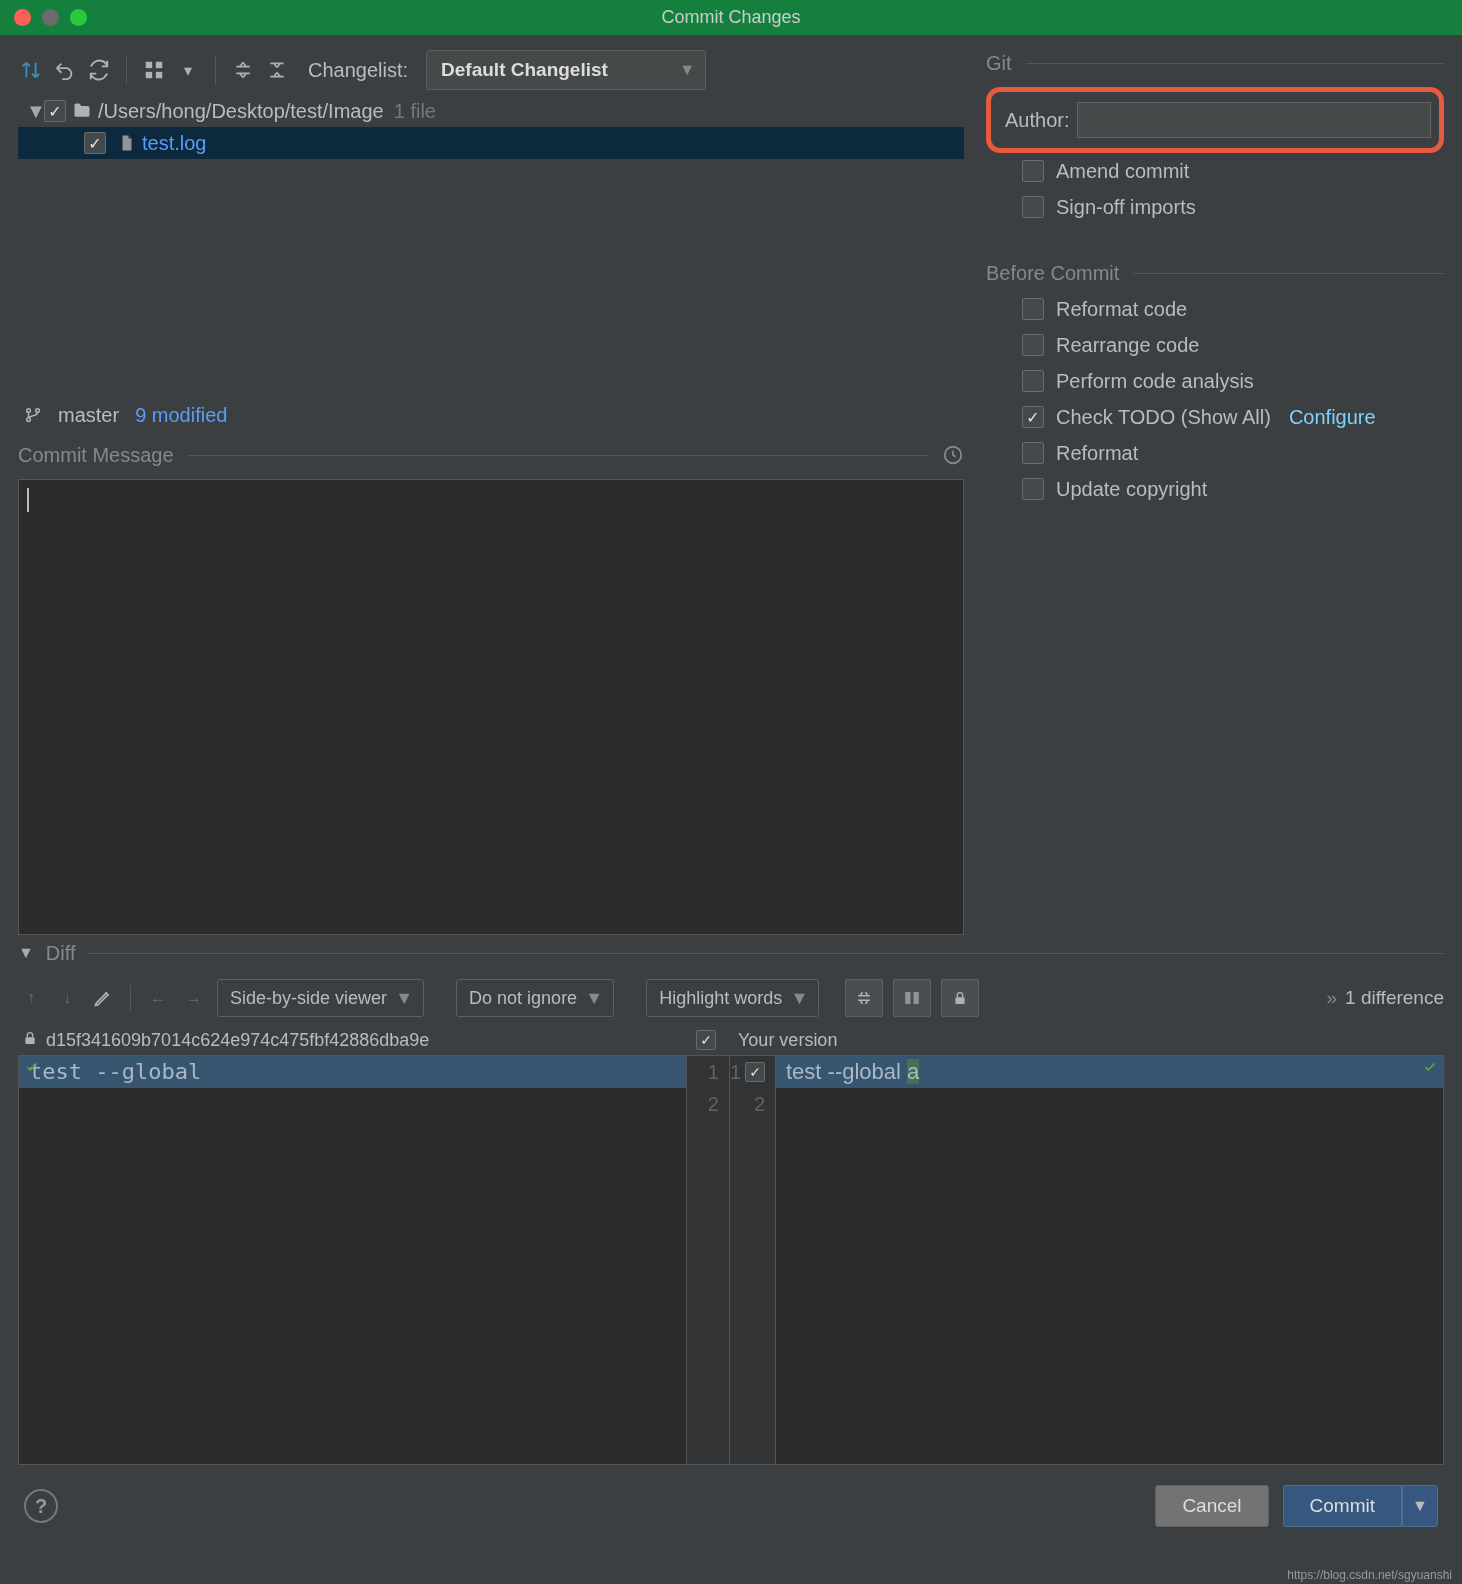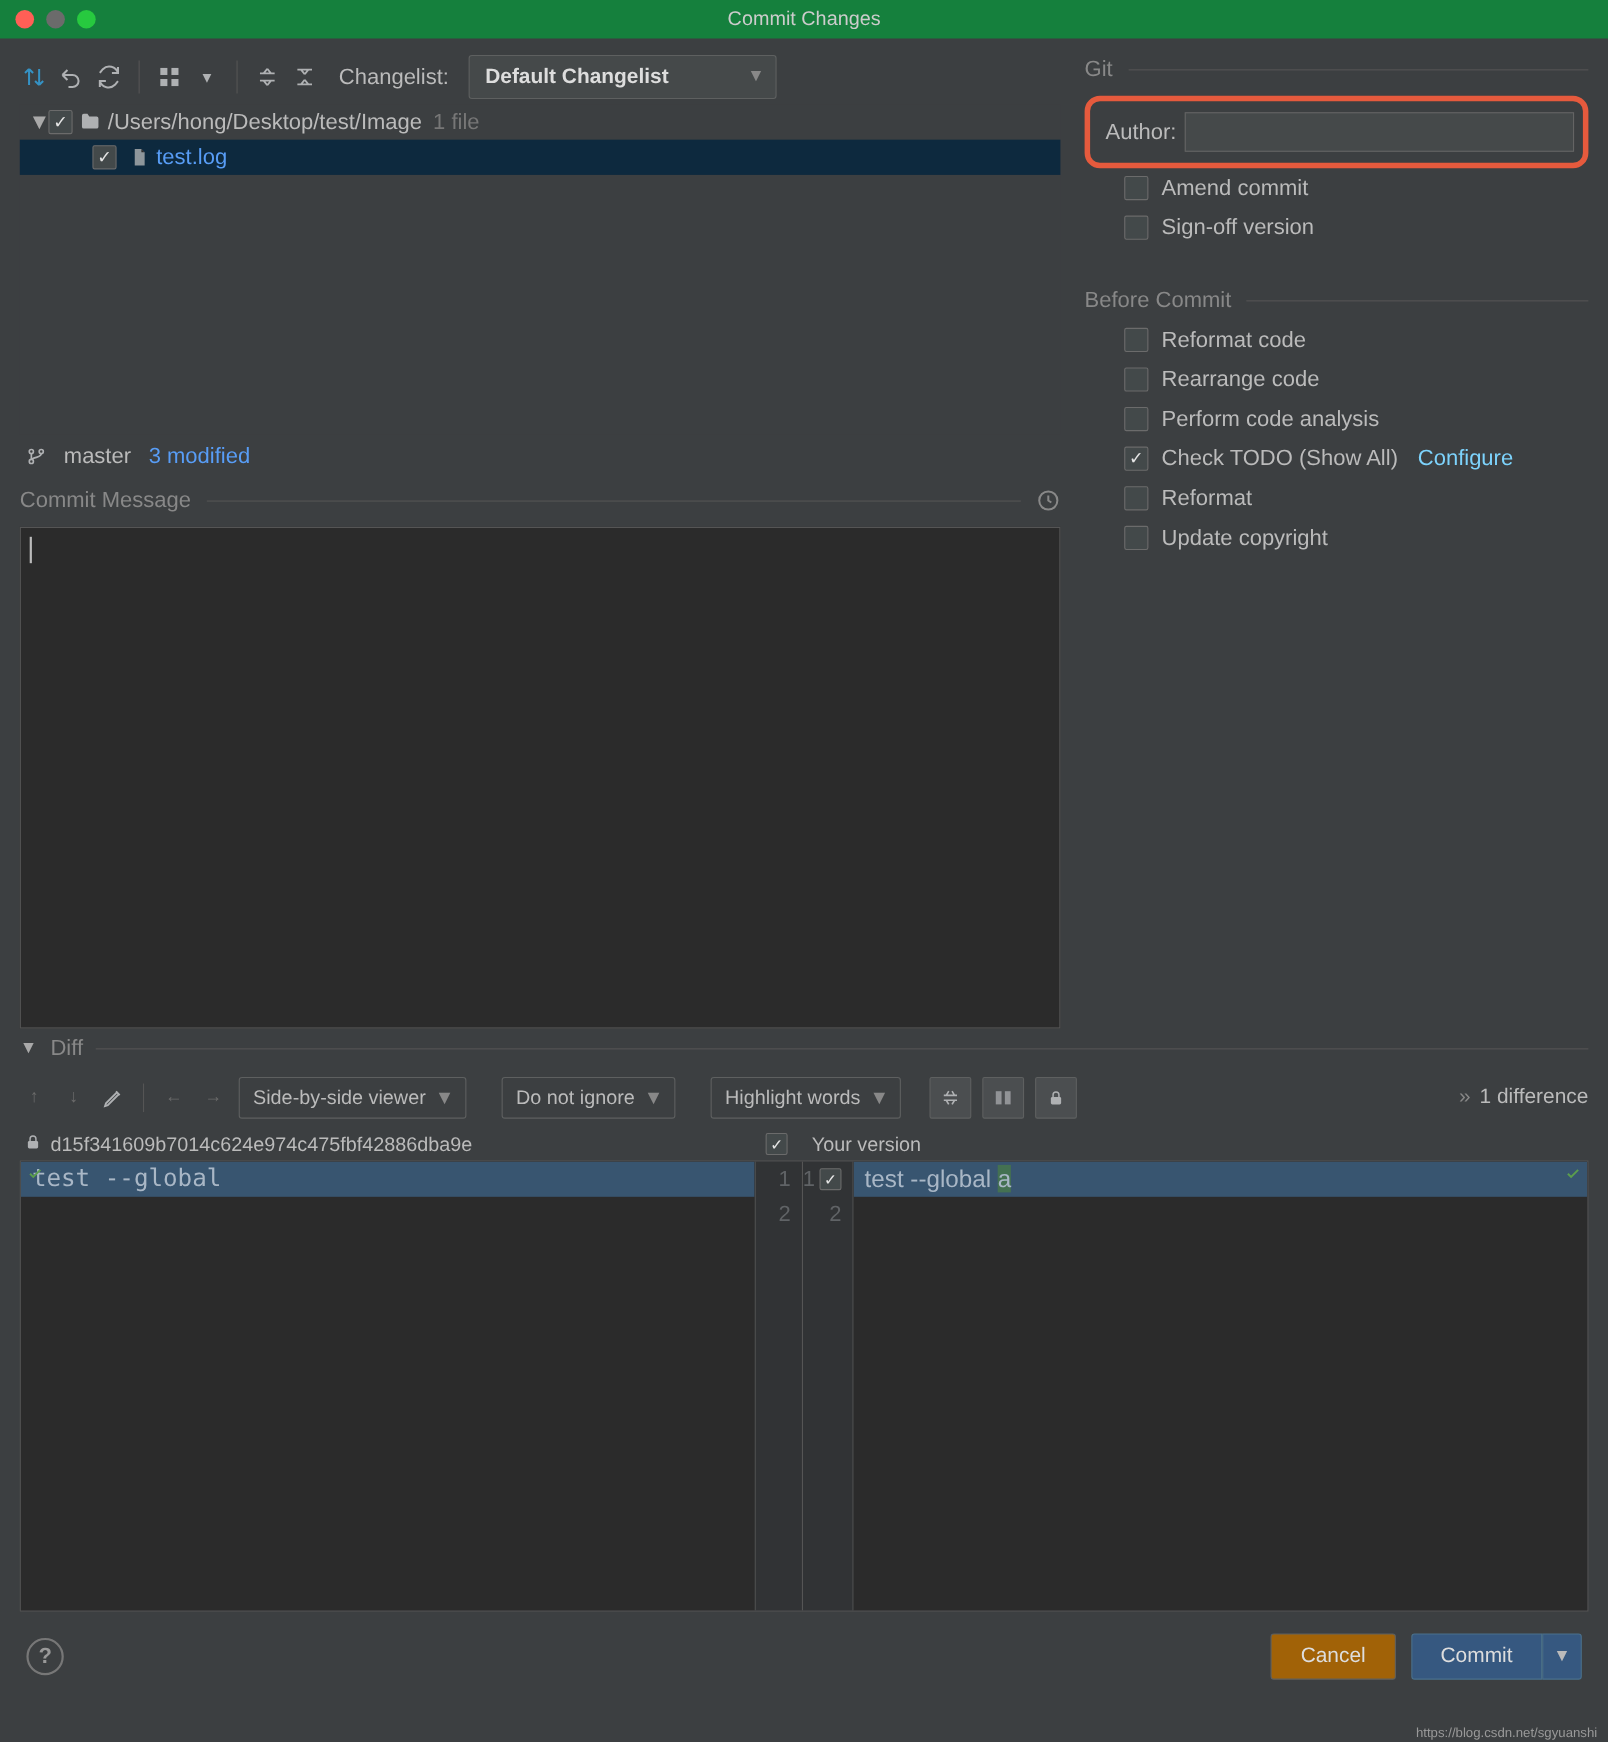--- a/index.html
+++ b/index.html
@@ -95,21 +95,21 @@
 .code-line.mod-left { background: #385570; }
 .code-line.mod-right { background: #385570; }
 .ins-highlight { background: #447152; }
 .chk-mark { position: absolute; top: 4px; width: 20px; height: 14px; }
 .chk-left { left: 3px; }
 .chk-right { right: 3px; }
 
 .footer { display: flex; align-items: center; padding: 10px 24px 4px 24px; gap: 14px; }
 .help-btn { width: 34px; height: 34px; border-radius: 50%; border: 2px solid #777; color: #999; display: flex; align-items: center; justify-content: center; font-size: 20px; font-weight: bold; }
 .footer-spacer { flex: 1; }
-.btn { height: 42px; padding: 0 26px; border: 1px solid #5e6060; background: #a16207; color: #ddd; font-size: 19px; border-radius: 3px; display: flex; align-items: center; }
+.btn { height: 42px; padding: 0 26px; border: 1px solid #5e6060; background: #737373; color: #ddd; font-size: 19px; border-radius: 3px; display: flex; align-items: center; }
 .btn-primary { background: #365880; border-color: #4a708b; }
 .btn-split { display: flex; }
 .btn-split .btn-caret { width: 36px; border-left: 1px solid #4a708b; display: flex; align-items: center; justify-content: center; background: #365880; border-top: 1px solid #4a708b; border-right: 1px solid #4a708b; border-bottom: 1px solid #4a708b; border-radius: 0 3px 3px 0; }
 .btn-primary.main-part { border-radius: 3px 0 0 3px; }
 
 .watermark { position: absolute; right: 10px; bottom: 2px; font-size: 12px; color: #999; }
 
 svg { display: block; }
 </style>
 </head>
@@ -198,21 +198,21 @@
     <div class="branch-row">
       <span class="branch-icon">
         <svg width="18" height="18" viewBox="0 0 24 24" fill="none" stroke="currentColor" stroke-width="2">
             <circle cx="6" cy="6" r="2.5"></circle>
             <circle cx="6" cy="18" r="2.5"></circle>
             <circle cx="18" cy="6" r="2.5"></circle>
             <path d="M6 8.5v7M18 8.5c0 5-6 3-12 7"></path>
           </svg>
       </span>
       <span class="branch-name">master</span>
-      <span class="modified">3 modified</span>
+      <span class="modified">9 modified</span>
     </div>
 
     <div class="section-label-row">
       <span class="section-label">Commit Message</span>
       <div class="section-line"></div>
       <span class="clock-icon">
         <svg width="22" height="22" viewBox="0 0 24 24" fill="none" stroke="currentColor" stroke-width="2">
             <circle cx="12" cy="12" r="9"></circle>
             <path d="M12 7v5l3 2"></path>
           </svg>
@@ -231,21 +231,21 @@
     <div class="author-row">
       <span class="author-label">Author:</span>
       <input class="author-input" value="" style="">
     </div>
     <div class="opt-row">
       <span class="opt-check"></span>
       <span>Amend commit</span>
     </div>
     <div class="opt-row">
       <span class="opt-check"></span>
-      <span>Sign-off version</span>
+      <span>Sign-off imports</span>
     </div>
 
     <div class="group-title-row" style="margin-top:30px">
       <span class="group-title">Before Commit</span>
       <div class="section-line"></div>
     </div>
     <div class="opt-row">
         <span class="opt-check"></span>
         <span>Reformat code</span>
       </div>

